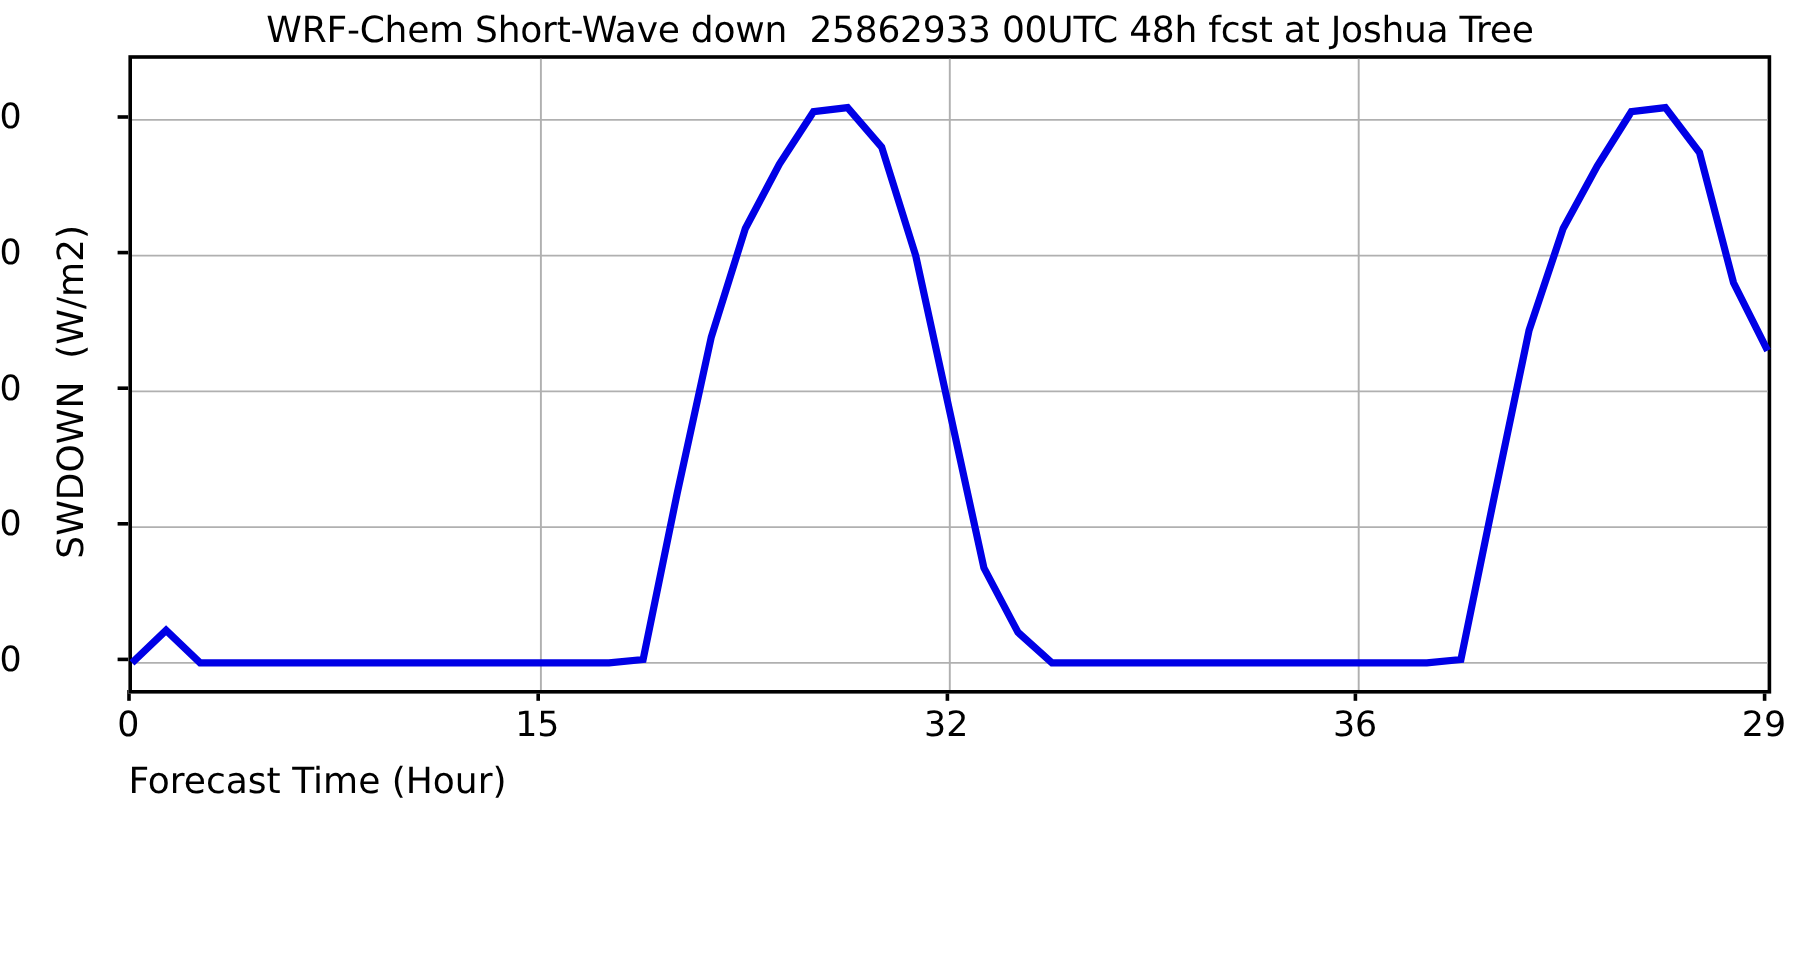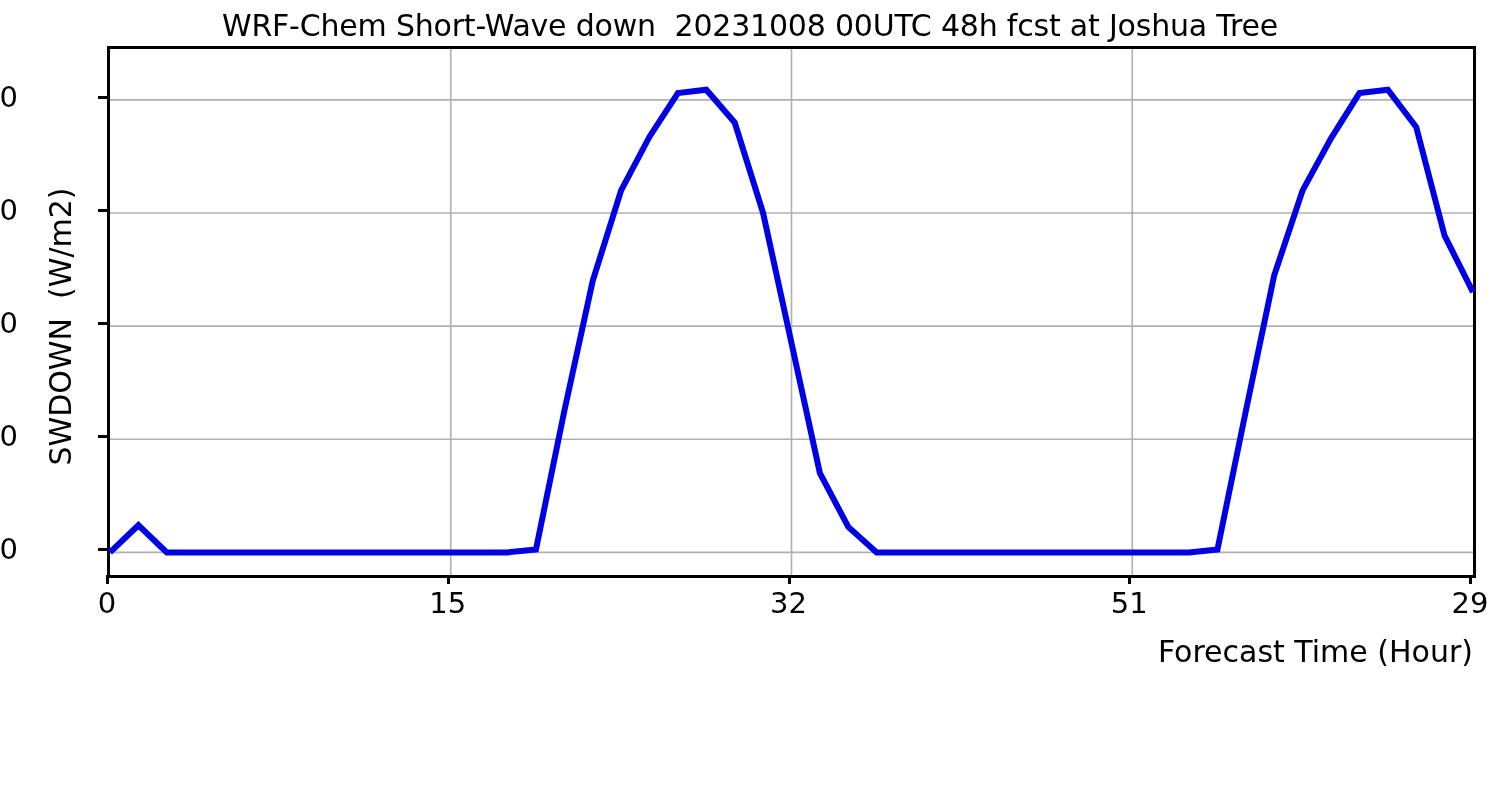--- a/index.html
+++ b/index.html
@@ -85,21 +85,21 @@
     height: 9px;
     width: 3px;
     background: #000000;
     top: 575px;
   }
   #xlabel {
     position: absolute;
     left: 107px;
     top: 634px;
     width: 1366px;
-    text-align: right;
+    text-align: left;
     font-size: 30px;
     color: #000000;
     white-space: pre;
   }
   #ylabel {
     position: absolute;
     left: -205px;
     top: 309px;
     width: 530px;
     text-align: center;
@@ -108,37 +108,37 @@
     transform: rotate(-90deg);
     transform-origin: center center;
     white-space: pre;
   }
 </style>
 </head>
 <body>
 
 <div id="figure">
 
-  <div id="chart-title">WRF-Chem Short-Wave down  20231008 00UTC 48h fcst at Joshua Tree</div>
+  <div id="chart-title">WRF-Chem Short-Wave down  25862933 00UTC 48h fcst at Joshua Tree</div>
 
   <div id="ylabel">SWDOWN  (W/m2)</div>
   <div id="xlabel">Forecast Time (Hour)</div>
 
   <div id="ytick-labels">
       <div class="ytick-label" style="top: 549.376px;">0</div>
       <div class="ytick-label" style="top: 436.258px;">200</div>
       <div class="ytick-label" style="top: 323.14px;">400</div>
       <div class="ytick-label" style="top: 210.022px;">600</div>
       <div class="ytick-label" style="top: 96.9032px;">800</div>
     </div>
   <div id="xtick-labels">
       <div class="xtick-label" style="left: 107px;">0</div>
       <div class="xtick-label" style="left: 447.75px;">15</div>
       <div class="xtick-label" style="left: 788.5px;">32</div>
-      <div class="xtick-label" style="left: 1129.25px;">51</div>
+      <div class="xtick-label" style="left: 1129.25px;">36</div>
       <div class="xtick-label" style="left: 1470px;">29</div>
     </div>
   <div id="tick-marks">
       <div class="ytick-mark" style="top: 548.376px;"></div>
       <div class="ytick-mark" style="top: 435.258px;"></div>
       <div class="ytick-mark" style="top: 322.14px;"></div>
       <div class="ytick-mark" style="top: 209.022px;"></div>
       <div class="ytick-mark" style="top: 95.9032px;"></div>
       <div class="xtick-mark" style="left: 106px;"></div>
       <div class="xtick-mark" style="left: 446.75px;"></div>

